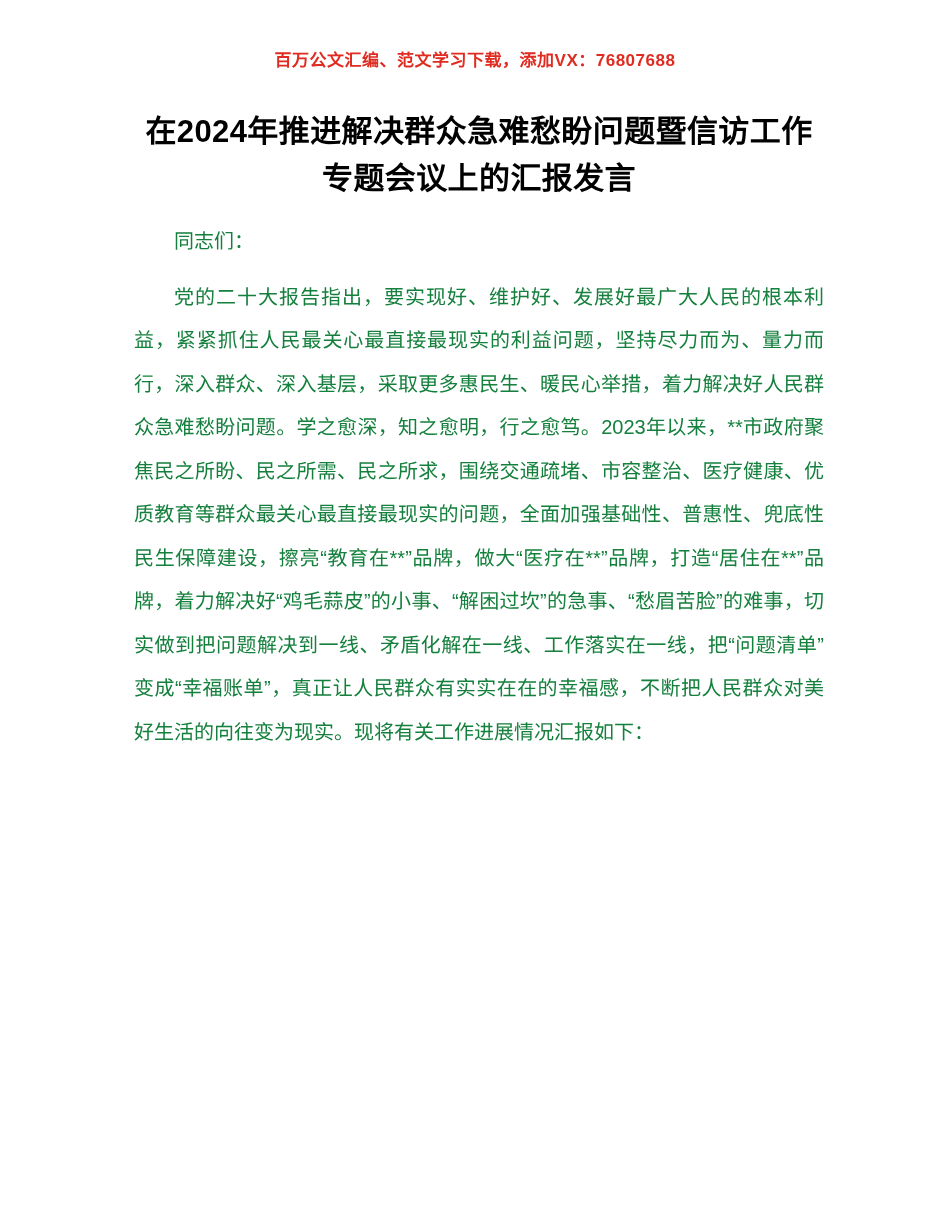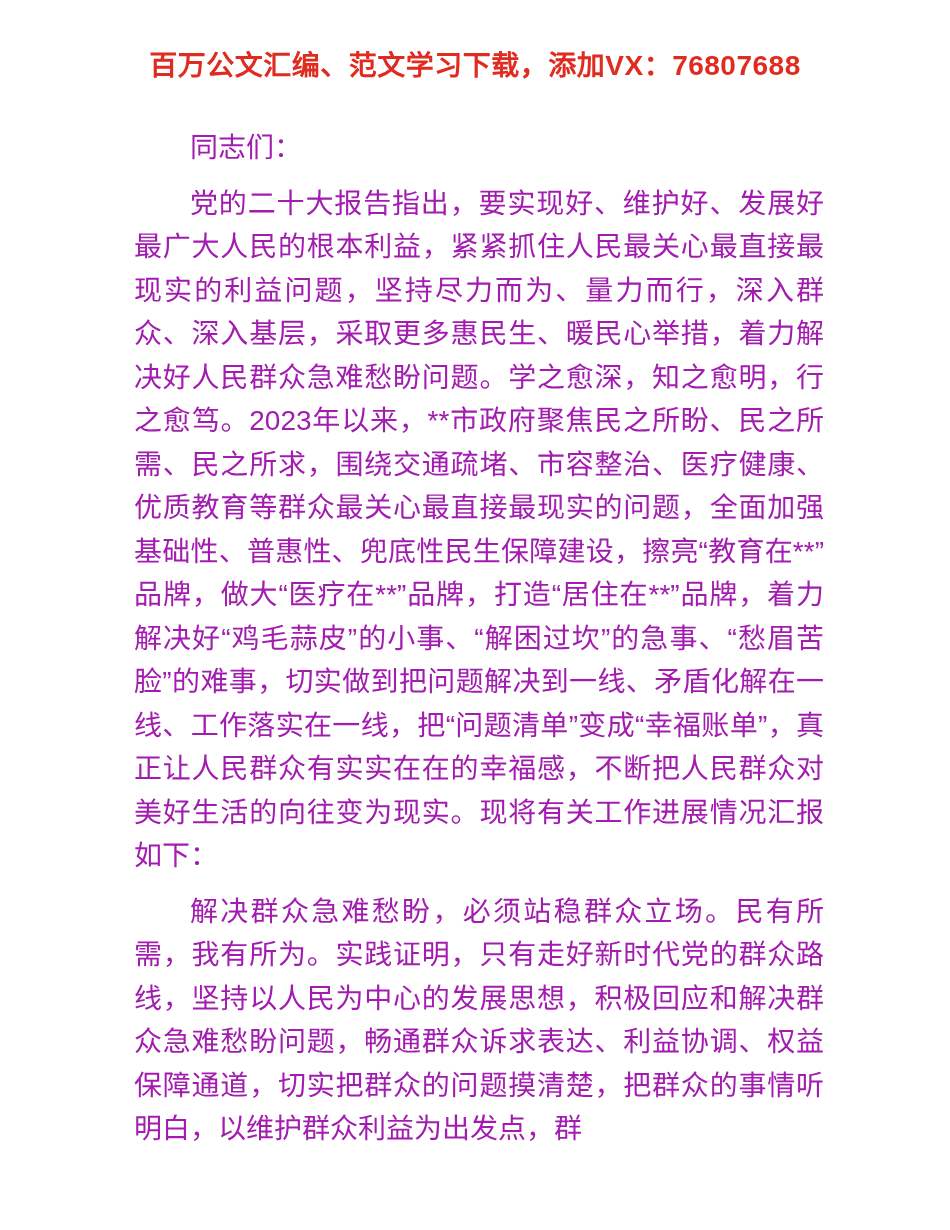--- a/index.html
+++ b/index.html
@@ -25,21 +25,21 @@
     position: absolute;
     top: 52px;
     left: 0;
     width: 950px;
     text-align: center;
     line-height: 1;
   }
   .promo-text {
     display: inline-block;
     font-family: "Liberation Sans", "DejaVu Sans", sans-serif;
-    font-size: 28px;
+    font-size: 17px;
     font-weight: bold;
     letter-spacing: 0.5px;
     color: #e02b20;
     white-space: nowrap;
   }
 
   
   .doc {
     position: absolute;
     top: 108px;
@@ -60,23 +60,23 @@
     padding: 0;
     word-break: break-all;
   }
 
   
   .body-block {
     margin-top: 18px;
   }
   .para {
     font-family: "Liberation Sans", "DejaVu Sans", sans-serif;
-    font-size: 28px;
+    font-size: 20px;
     font-weight: normal;
-    color: #a21caf;
+    color: #15803d;
     line-height: 43.5px;
     text-align: justify;
     text-justify: inter-ideograph;
     letter-spacing: 0px;
     margin: 0;
     padding: 0;
     word-break: break-all;
     text-indent: 2em;
   }
   .para + .para {
@@ -90,22 +90,22 @@
 <body>
 
 <div class="page">
 
   <div class="promo-header">
     <span class="promo-text">百万公文汇编、范文学习下载，添加VX：76807688</span>
   </div>
 
   <div class="doc">
 
+    <h1 class="doc-title">在2024年推进解决群众急难愁盼问题暨信访工作专题会议上的汇报发言</h1>
 
     <div class="body-block">
       <p class="para salutation">同志们：</p>
       <p class="para">党的二十大报告指出，要实现好、维护好、发展好最广大人民的根本利益，紧紧抓住人民最关心最直接最现实的利益问题，坚持尽力而为、量力而行，深入群众、深入基层，采取更多惠民生、暖民心举措，着力解决好人民群众急难愁盼问题。学之愈深，知之愈明，行之愈笃。2023年以来，**市政府聚焦民之所盼、民之所需、民之所求，围绕交通疏堵、市容整治、医疗健康、优质教育等群众最关心最直接最现实的问题，全面加强基础性、普惠性、兜底性民生保障建设，擦亮“教育在**”品牌，做大“医疗在**”品牌，打造“居住在**”品牌，着力解决好“鸡毛蒜皮”的小事、“解困过坎”的急事、“愁眉苦脸”的难事，切实做到把问题解决到一线、矛盾化解在一线、工作落实在一线，把“问题清单”变成“幸福账单”，真正让人民群众有实实在在的幸福感，不断把人民群众对美好生活的向往变为现实。现将有关工作进展情况汇报如下：</p>
-      <p class="para">解决群众急难愁盼，必须站稳群众立场。民有所需，我有所为。实践证明，只有走好新时代党的群众路线，坚持以人民为中心的发展思想，积极回应和解决群众急难愁盼问题，畅通群众诉求表达、利益协调、权益保障通道，切实把群众的问题摸清楚，把群众的事情听明白，以维护群众利益为出发点，群</p>
     </div>
 
   </div>
 
 </div>
 
 </body></html>

